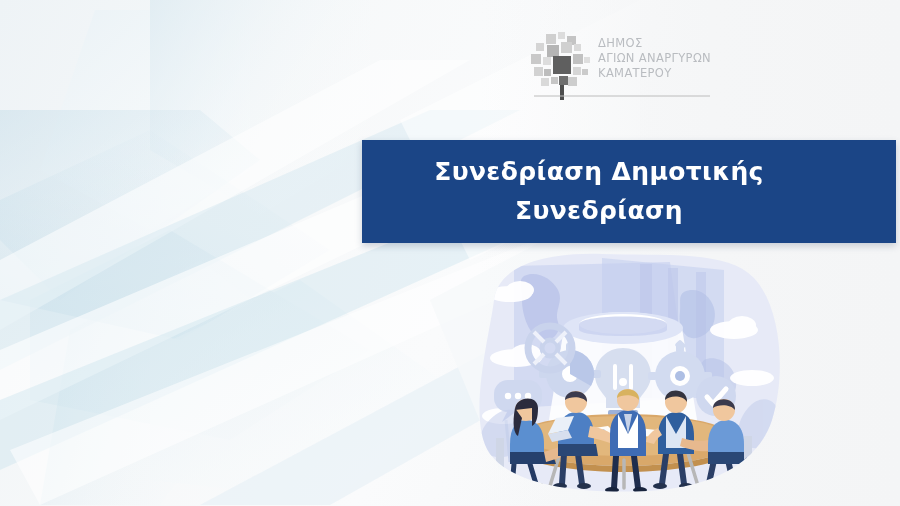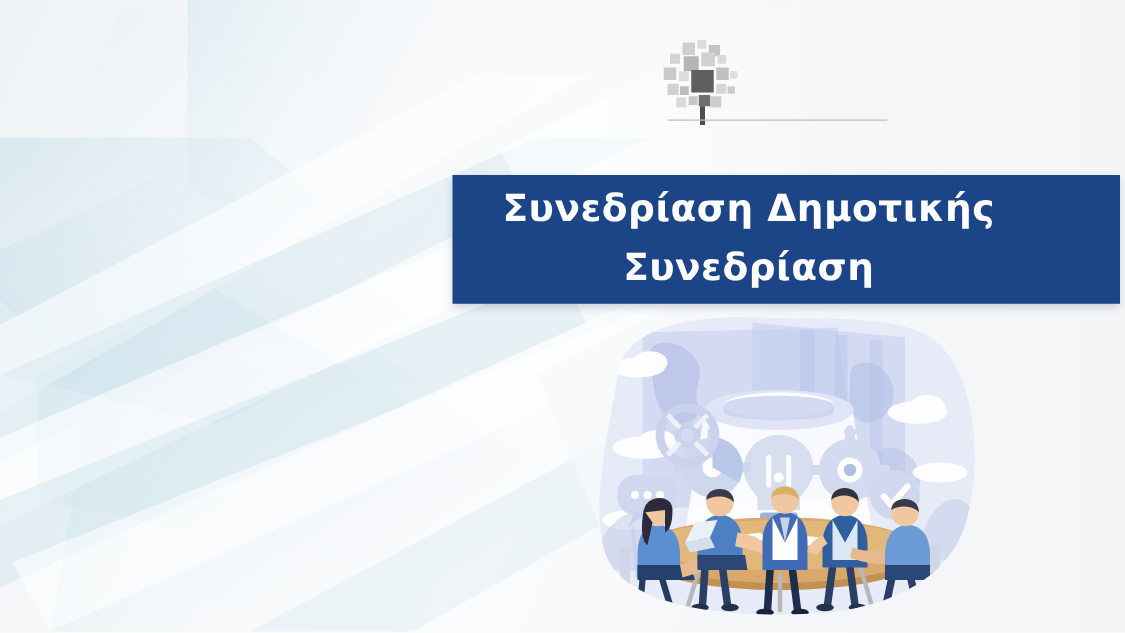--- a/index.html
+++ b/index.html
@@ -79,21 +79,21 @@
     box-shadow: 0 3px 7px rgba(40,60,90,0.22);
     display: flex;
     flex-direction: column;
     align-items: center;
     justify-content: center;
     box-sizing: border-box;
     padding-right: 60px;
   }
   .banner-line {
     color: #ffffff;
-    font-size: 30px;
+    font-size: 25px;
     font-weight: 700;
     letter-spacing: 0.4px;
     line-height: 1.55;
     text-align: center;
     white-space: nowrap;
   }
 
   
   .illus {
     position: absolute;
@@ -174,20 +174,25 @@
         <rect x="16" y="39" width="7" height="7" fill="#bdbdbd"></rect>
         <rect x="45" y="37" width="8" height="8" fill="#d6d6d6"></rect>
         <rect x="54" y="39" width="6" height="6" fill="#cbcbcb"></rect>
         <rect x="13" y="48" width="8" height="8" fill="#d9d9d9"></rect>
         <rect x="23" y="47" width="7" height="7" fill="#c6c6c6"></rect>
         <rect x="40" y="47" width="9" height="9" fill="#cdcdcd"></rect>
         <rect x="31" y="46" width="9" height="9" fill="#6e6e6e"></rect>
         <rect x="32" y="55" width="4" height="15" fill="#4d4d4d"></rect>
       </g>
     </svg>
+    <div class="logo-text">
+      <div>ΔΗΜΟΣ</div>
+      <div>ΑΓΙΩΝ ΑΝΑΡΓΥΡΩΝ</div>
+      <div>ΚΑΜΑΤΕΡΟΥ</div>
+    </div>
     <svg style="position:absolute;left:6px;top:63px;width:176px;height:6px" viewBox="0 0 176 6">
       <line x1="0" y1="3" x2="176" y2="3" stroke="#bcbcbc" stroke-width="1"></line>
     </svg>
   </div>
 
   <div class="banner">
     <div class="banner-line">Συνεδρίαση Δημοτικής</div>
     <div class="banner-line">Συνεδρίαση</div>
   </div>
 

